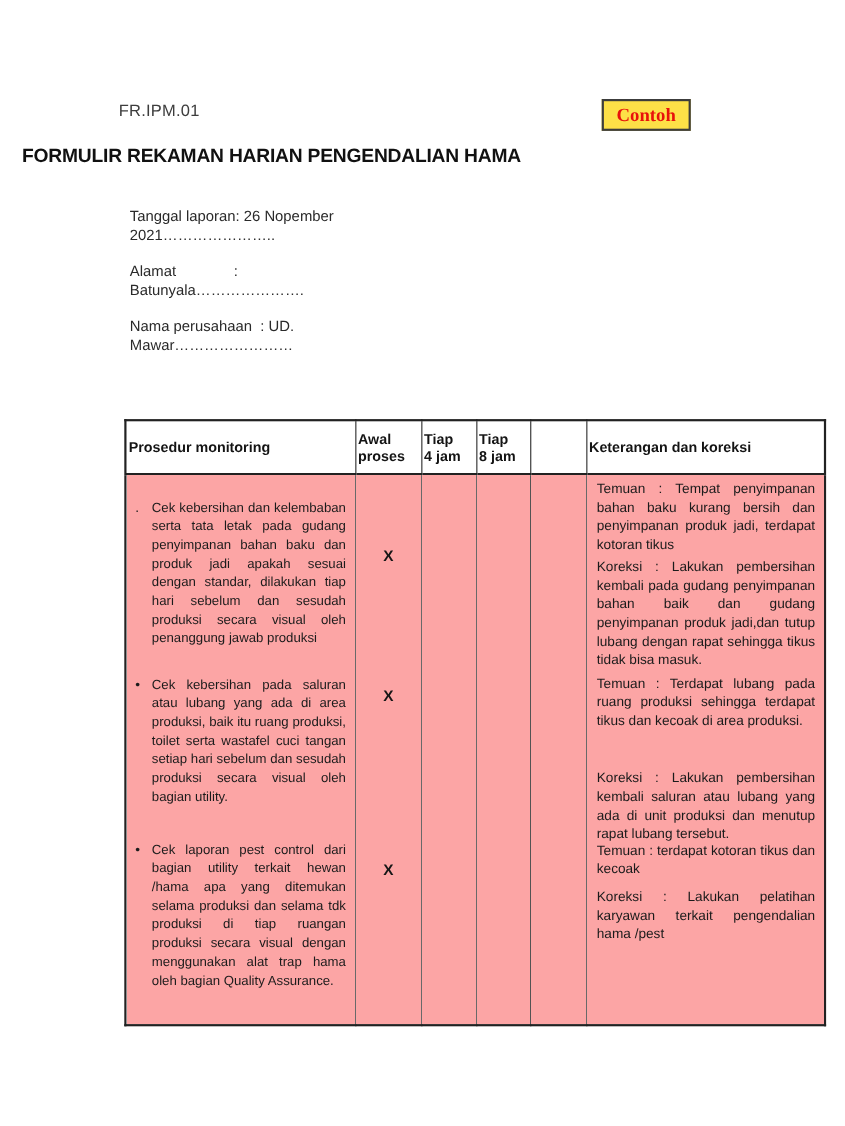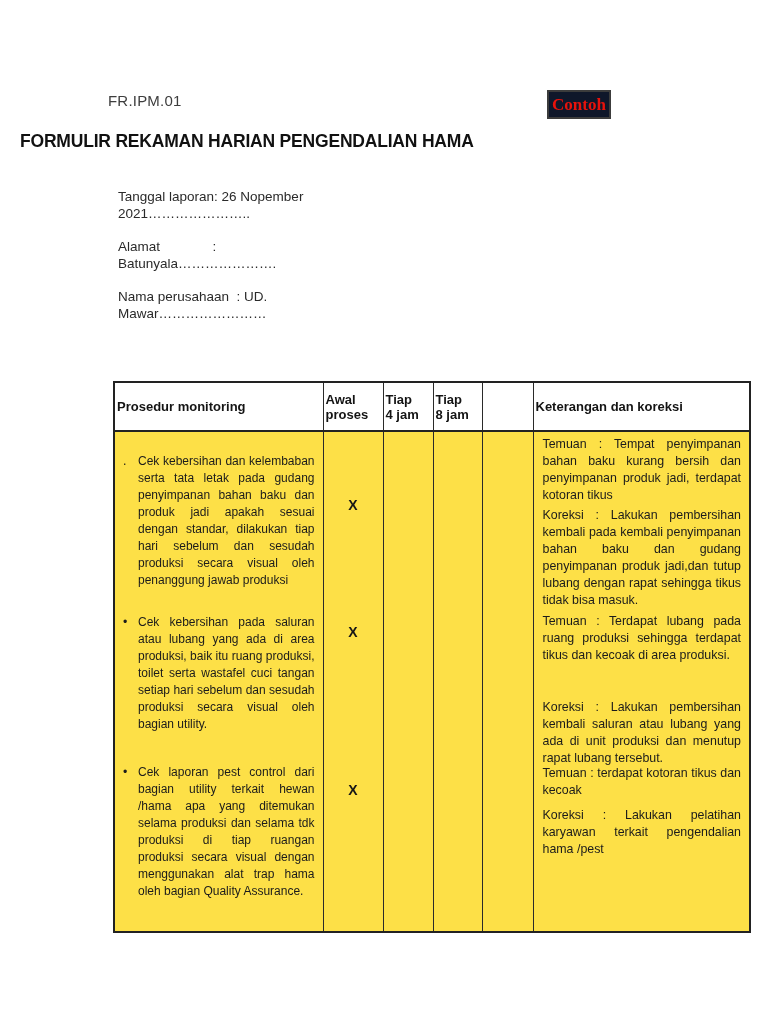--- a/index.html
+++ b/index.html
@@ -17,23 +17,23 @@
   .form-code {
     position: absolute;
     left: 88px; top: 92px;
     font-size: 15px;
     color: #3d3d3d;
     letter-spacing: 0.2px;
   }
   .stamp-box {
     position: absolute;
     left: 527px; top: 90px;
-    width: 64px; height: 29px;
+    width: 81px; height: 29px;
     border: 2px solid #3c3c3c;
-    background: #0f172a;
+    background: #fde047;
     display: flex; align-items: center; justify-content: center;
   }
   .stamp-text {
     font-family: "Liberation Serif", "DejaVu Serif", serif;
     font-weight: bold;
     font-size: 17px;
     color: #e8120b;
   }
   .doc-title {
     position: absolute;
@@ -76,21 +76,21 @@
     vertical-align: middle;
     white-space: pre-line;
     line-height: 15px;
     color: #141414;
     padding: 2px;
   }
   .form-table td {
     vertical-align: top;
     position: relative;
     height: 499px;
-    background: #fde047;
+    background: #fca5a5;
   }
   .cell-inner { position: relative; width: 100%; height: 499px; }
   .proc-item {
     position: absolute;
     left: 8px; right: 8px;
     display: flex;
   }
   .bullet {
     width: 15px;
     flex: 0 0 15px;
@@ -190,21 +190,21 @@
             <span class="xmark" style="top:192px">X</span>
             <span class="xmark" style="top:350px">X</span>
           </div>
         </td>
         <td></td>
         <td></td>
         <td></td>
         <td>
           <div class="cell-inner">
             <p class="ket-para" style="top:4px">Temuan : Tempat penyimpanan bahan baku kurang bersih dan penyimpanan produk jadi, terdapat kotoran tikus</p>
-            <p class="ket-para" style="top:75px">Koreksi : Lakukan pembersihan kembali pada kembali penyimpanan bahan baku dan gudang penyimpanan produk jadi,dan tutup lubang dengan rapat sehingga tikus tidak bisa masuk.</p>
+            <p class="ket-para" style="top:75px">Koreksi : Lakukan pembersihan kembali pada gudang penyimpanan bahan baik dan gudang penyimpanan produk jadi,dan tutup lubang dengan rapat sehingga tikus tidak bisa masuk.</p>
             <p class="ket-para" style="top:181px">Temuan : Terdapat lubang pada ruang produksi sehingga terdapat tikus dan kecoak di area produksi.</p>
             <p class="ket-para" style="top:267px">Koreksi : Lakukan pembersihan kembali saluran atau lubang yang ada di unit produksi dan menutup rapat lubang tersebut.</p>
             <p class="ket-para" style="top:333px">Temuan : terdapat kotoran tikus dan kecoak</p>
             <p class="ket-para" style="top:375px">Koreksi : Lakukan pelatihan karyawan terkait pengendalian hama /pest</p>
           </div>
         </td>
       </tr>
     </tbody>
   </table>
 

